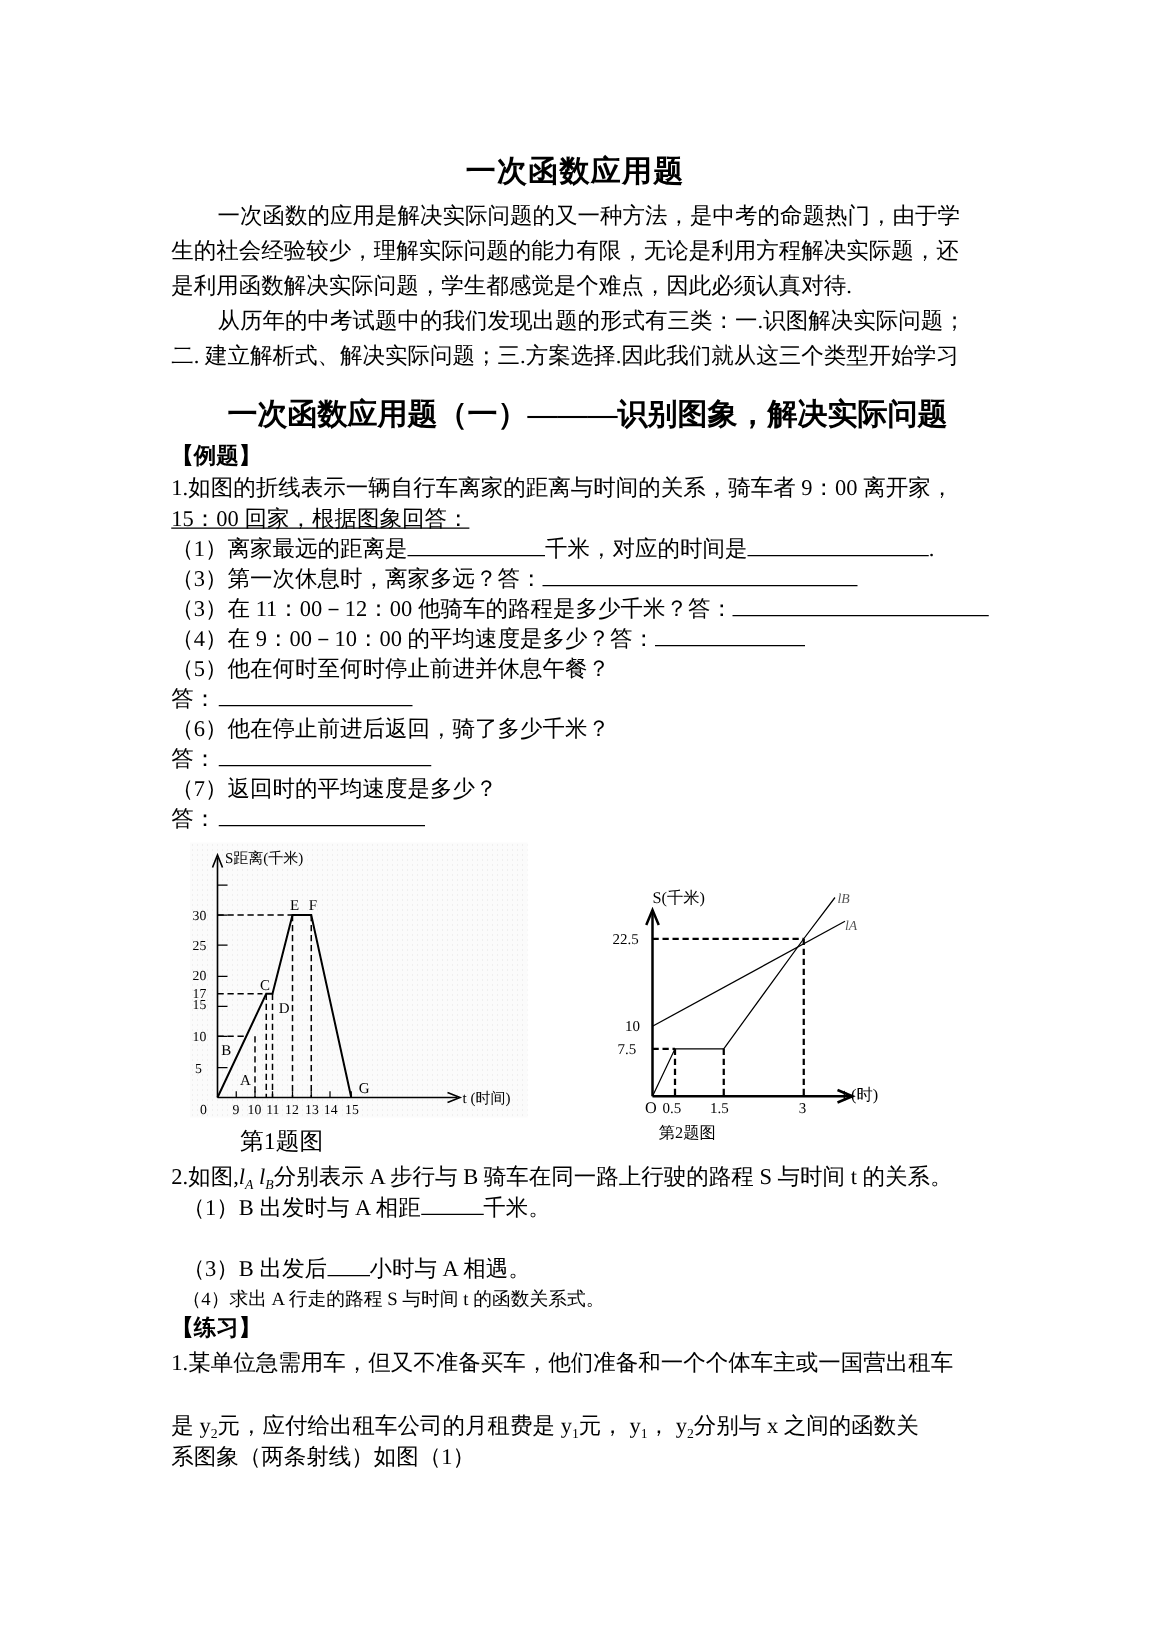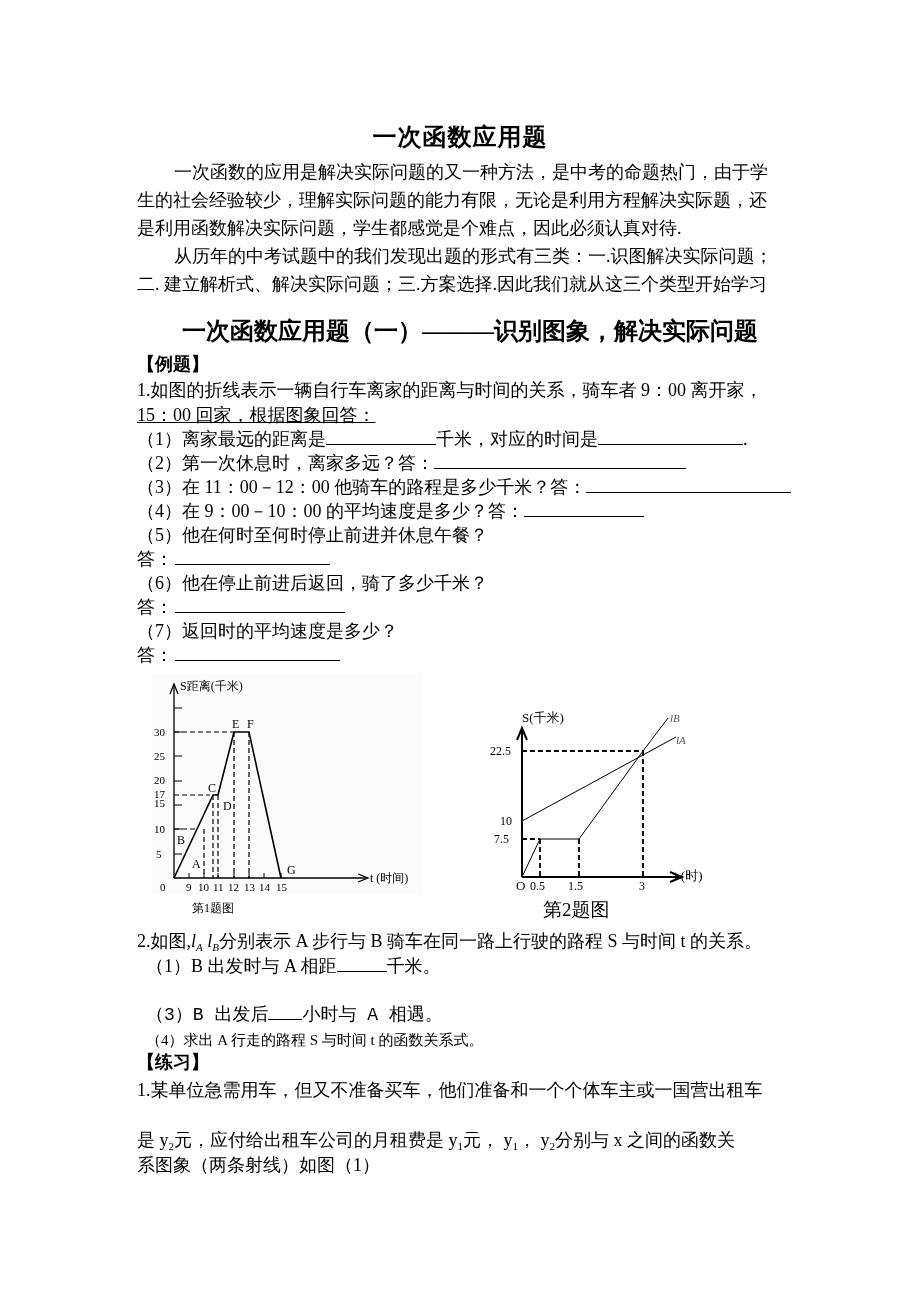--- a/index.html
+++ b/index.html
@@ -39,21 +39,21 @@
   <div class="line bold" style="top:352px;">【例题】</div>
 
   <div class="line" style="top:378px;">1.如图的折线表示一辆自行车离家的距离与时间的关系，骑车者 9：00 离开家，</div>
   <div class="line" style="top:403px;text-decoration:underline;">15：00 回家，根据图象回答：</div>
 
   <div class="line" style="top:427px;">
     <span>（1）离家最远的距离是</span><span class="blank" style="width:110px;"></span><span>千米，对应的时间是</span><span class="blank" style="width:145px;"></span><span>.</span>
   </div>
 
   <div class="line" style="top:451px;">
-    <span>（2）第一次休息时，离家多远？答：</span><span class="blank" style="width:252px;"></span>
+    <span>（3）第一次休息时，离家多远？答：</span><span class="blank" style="width:252px;"></span>
   </div>
 
   <div class="line" style="top:475px;">
     <span>（3）在 11：00－12：00 他骑车的路程是多少千米？答：</span><span class="blank" style="width:205px;"></span>
   </div>
 
   <div class="line" style="top:499px;">
     <span>（4）在 9：00－10：00 的平均速度是多少？答：</span><span class="blank" style="width:120px;"></span>
   </div>
 
@@ -139,21 +139,21 @@
         <text x="56" y="118">C</text>
         <text x="71" y="136">D</text>
         <text x="80" y="54">E</text>
         <text x="95" y="54">F</text>
         <text x="135" y="200">G</text>
       </g>
       <text x="28" y="16" font-size="12">S距离(千米)</text>
       <text x="218" y="208" font-size="12">t (时间)</text>
     </svg>
   </div>
-  <div class="fig small" style="left:192px; top:900px; font-size:12px;">第1题图</div>
+  <div class="fig small" style="left:192px; top:900px; font-size:19px;">第1题图</div>
 
   <div class="fig" style="left:490px; top:700px; width:240px; height:200px;">
     <svg width="240" height="200" viewBox="0 0 240 200">
 
       <line x1="32" y1="177" x2="32" y2="30" stroke="#000" stroke-width="2"></line>
       <polyline points="27,40 32,28 37,40" fill="none" stroke="#000" stroke-width="2"></polyline>
       <line x1="32" y1="177" x2="190" y2="177" stroke="#000" stroke-width="2"></line>
       <polyline points="180,172 192,177 180,182" fill="none" stroke="#000" stroke-width="2"></polyline>
 
       <g stroke="#000" stroke-width="1.8" stroke-dasharray="5,3" fill="none">
@@ -178,32 +178,32 @@
         <text x="78" y="190">1.5</text>
         <text x="149" y="190">3</text>
       </g>
       <text x="26" y="190" font-size="13">O</text>
       <text x="32" y="22" font-size="13">S(千米)</text>
       <text x="184" y="180" font-size="13">t (时)</text>
       <text x="180" y="22" font-size="11" font-style="italic" fill="#555">lB</text>
       <text x="186" y="44" font-size="11" font-style="italic" fill="#555">lA</text>
     </svg>
   </div>
-  <div class="fig" style="left:543px; top:897px; font-size:19px;">第2题图</div>
+  <div class="fig" style="left:527px; top:897px; font-size:13px;">第2题图</div>
 
   <div class="line" style="top:929px;">
     <span>2.如图,</span><span class="ital">l</span><span class="sub">A</span> <span class="ital">l</span><span class="sub">B</span><span>分别表示 A 步行与 B 骑车在同一路上行驶的路程 S 与时间 t 的关系。</span>
   </div>
 
   <div class="line" style="top:954px; left:146px;">
     <span>（1）B 出发时与 A 相距</span><span class="blank" style="width:50px;"></span><span>千米。</span>
   </div>
 
 
-  <div class="line" style="top:1003px; left:146px;font-family:Liberation Mono, monospace;">
+  <div class="line" style="top:1003px; left:146px;">
     <span>（3）B 出发后</span><span class="blank" style="width:34px;"></span><span>小时与 A 相遇。</span>
   </div>
 
   <div class="line small" style="top:1028px; left:146px;">（4）求出 A 行走的路程 S 与时间 t 的函数关系式。</div>
 
   <div class="line bold" style="top:1050px;">【练习】</div>
 
   <div class="line" style="top:1078px;">1.某单位急需用车，但又不准备买车，他们准备和一个个体车主或一国营出租车</div>
   <div class="line" style="top:1128px;">
     <span>是 y</span><span class="sub" style="font-style:normal;">2</span><span>元，应付给出租车公司的月租费是 y</span><span class="sub" style="font-style:normal;">1</span><span>元， y</span><span class="sub" style="font-style:normal;">1</span><span>， y</span><span class="sub" style="font-style:normal;">2</span><span>分别与 x 之间的函数关</span>

